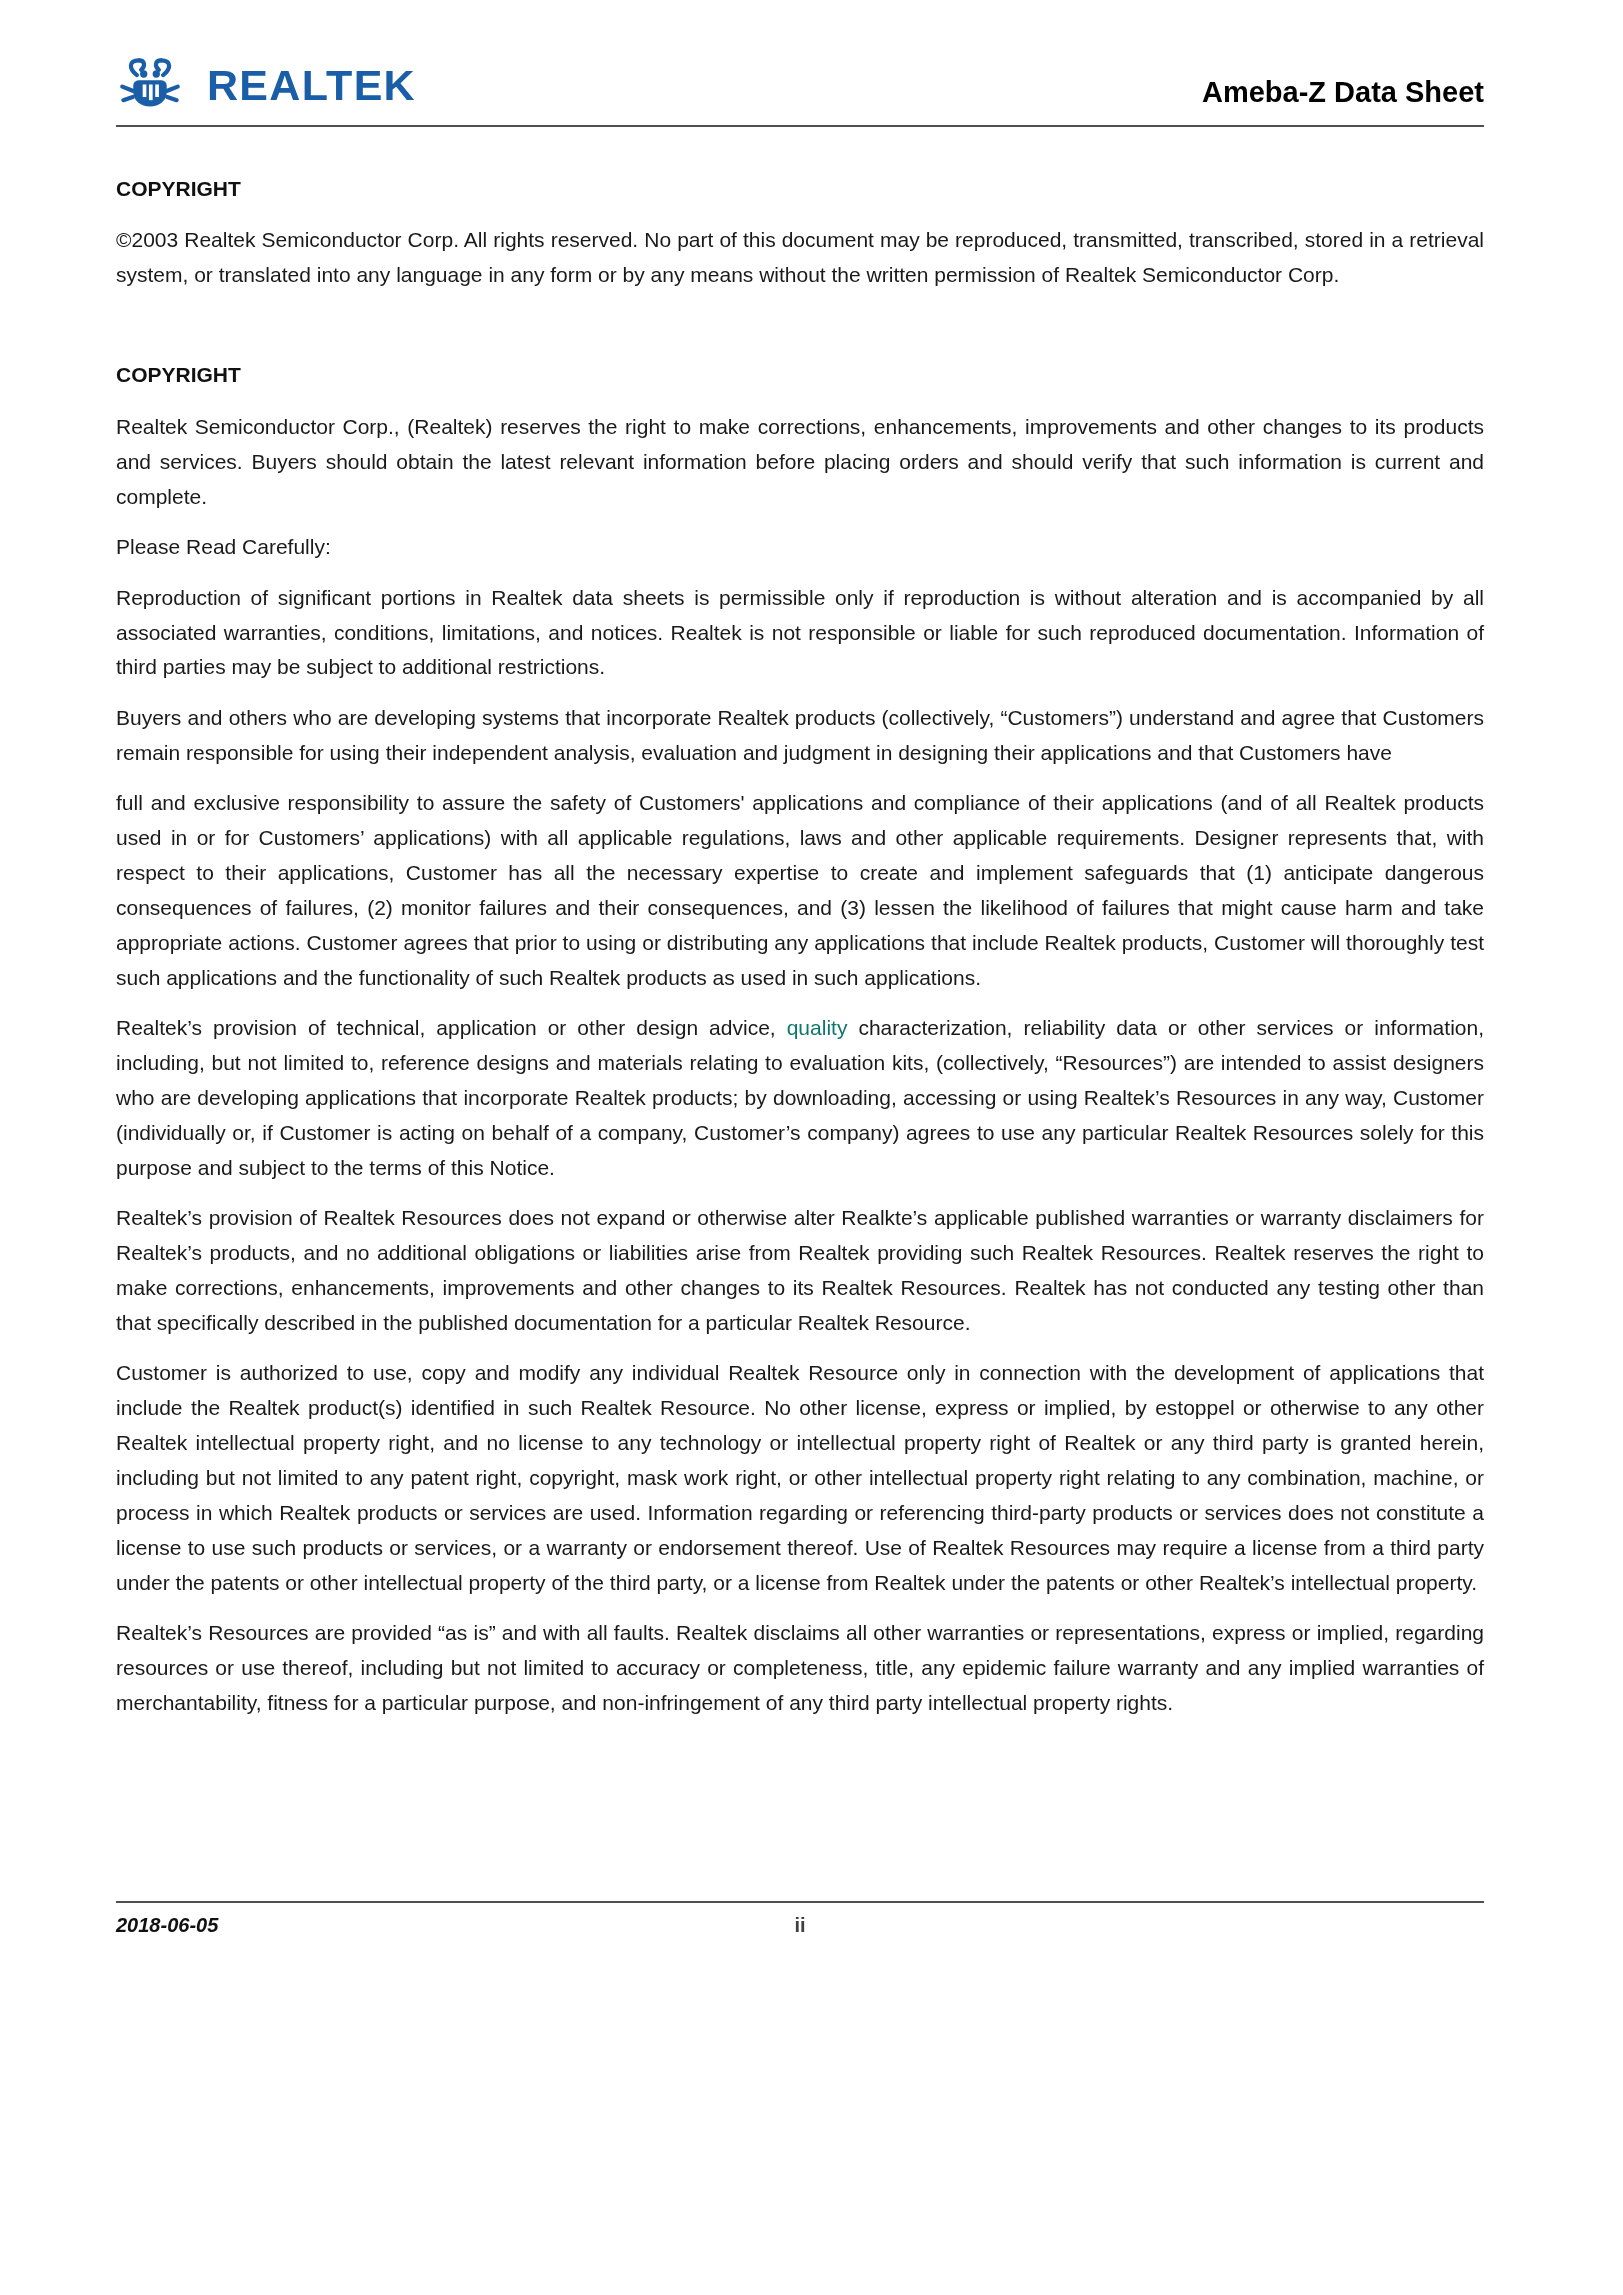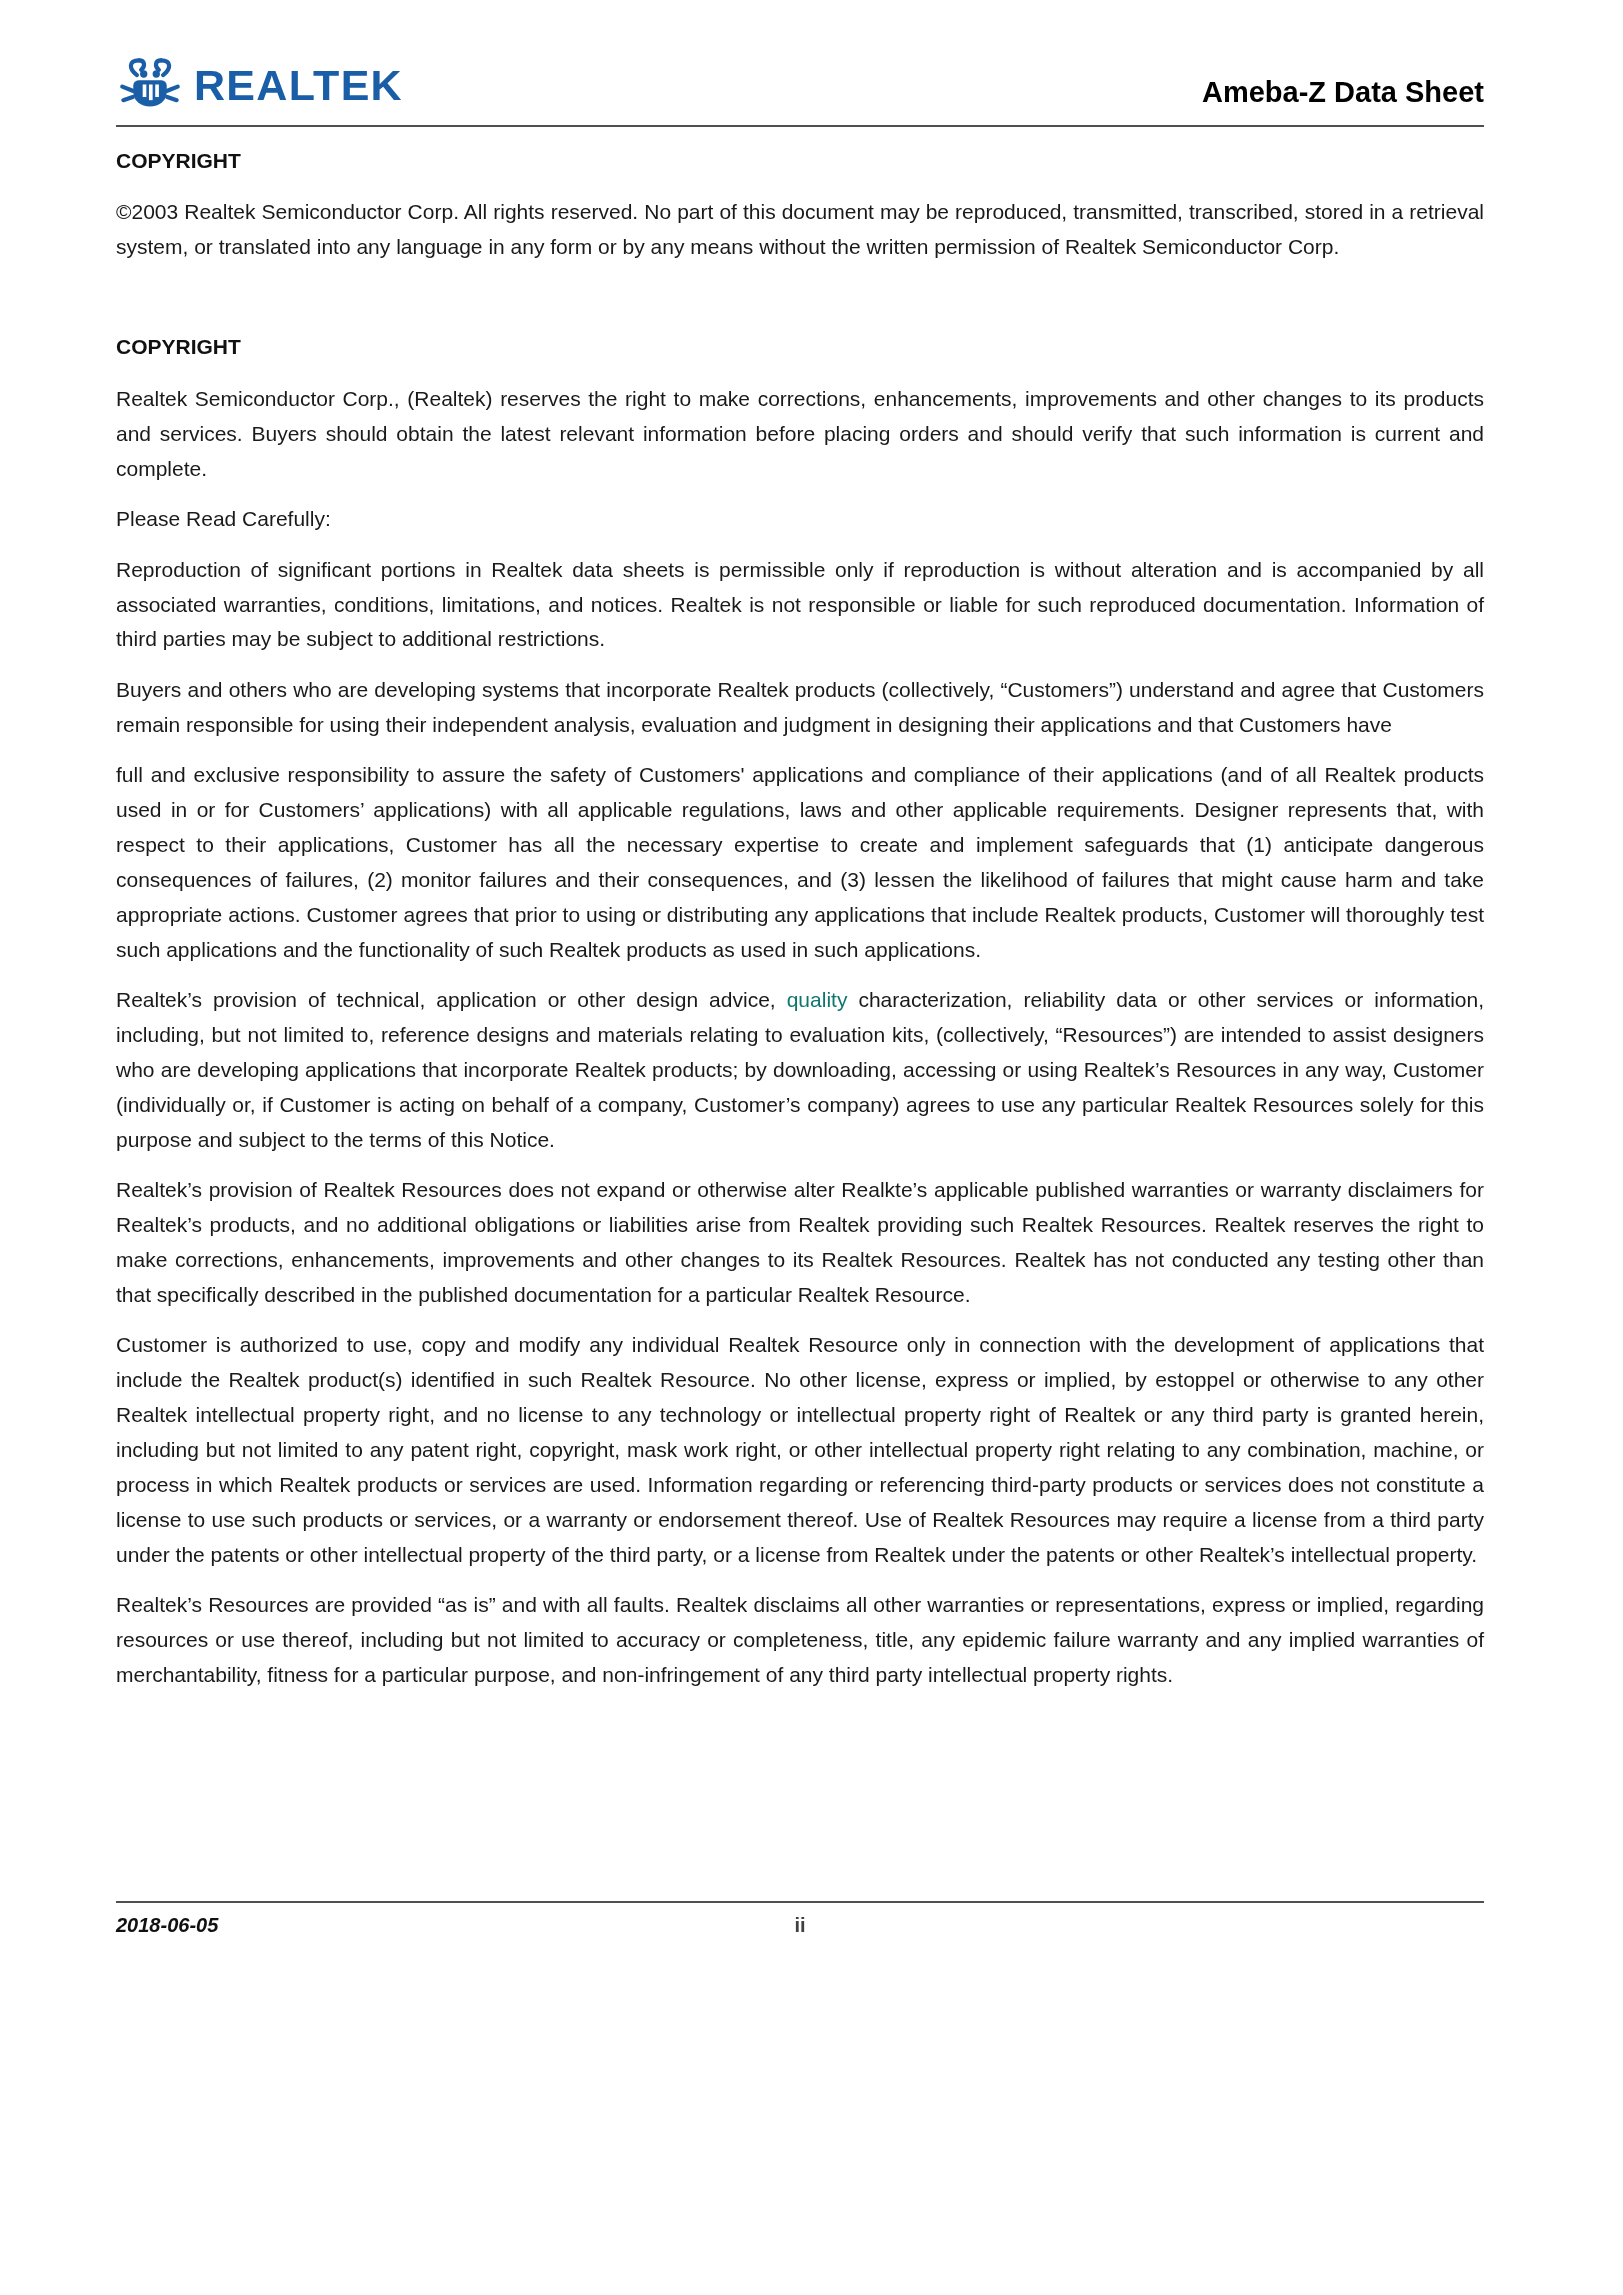--- a/index.html
+++ b/index.html
@@ -13,37 +13,38 @@
     overflow: hidden;
   }
   .page { position: absolute; inset: 0; padding: 0 139px 0 116px; }
 
   
   .header {
     display: flex; justify-content: space-between; align-items: flex-end;
     padding: 56px 0 10.5px;
     border-bottom: 2px solid #4f4f4f;
   }
-  .logo { display: flex; align-items: center; gap: 10px; }
+  .logo { display: flex; align-items: center; gap: 23px; }
   .crab { width: 68px; height: 58px; display: block; }
   .logo-text {
     font-size: 43px; font-weight: 700; color: #1B5EA8;
     letter-spacing: 1.3px; line-height: 1;
   }
   .doc-title {
     font-size: 29px; font-weight: 700; color: #000000;
     padding-bottom: 5.2px; white-space: nowrap;
   }
 
   
   .content {
     padding-top: 17px;
     font-size: 21px;
     line-height: 1.66;
     text-align: justify;
+    margin-top: 28px;
   }
   .heading {
     font-size: 21px; font-weight: 700; color: #111;
     margin-bottom: 17px; text-align: left;
   }
   .heading.disclaimer { margin-top: 65px; }
   p.body-para { margin-bottom: 15.7px; }
   .hl { color: #0f766e; }
 
   

